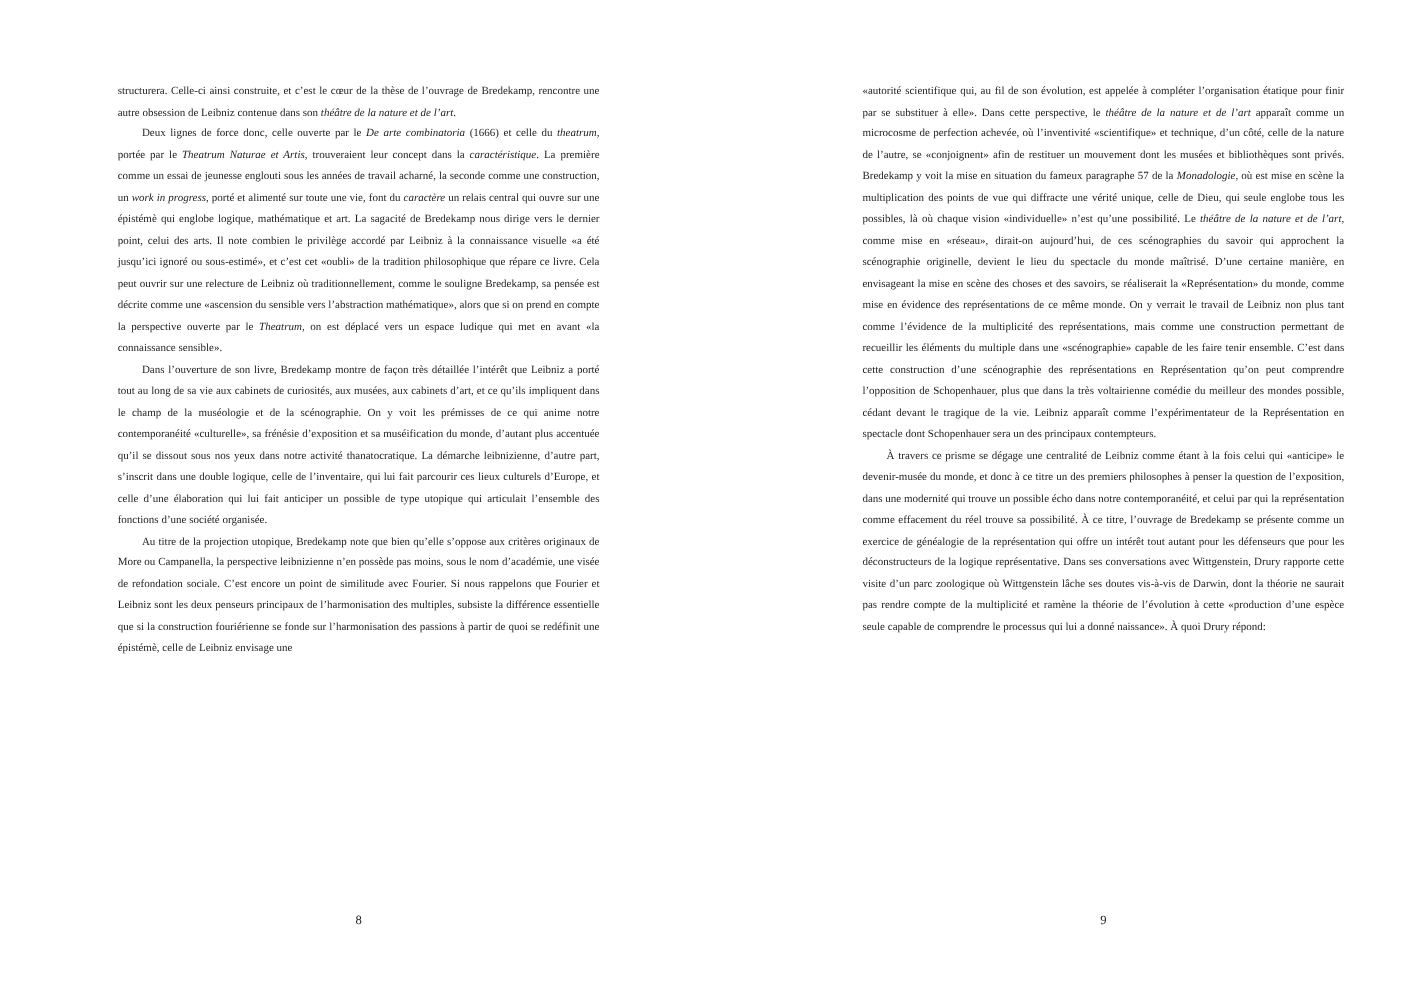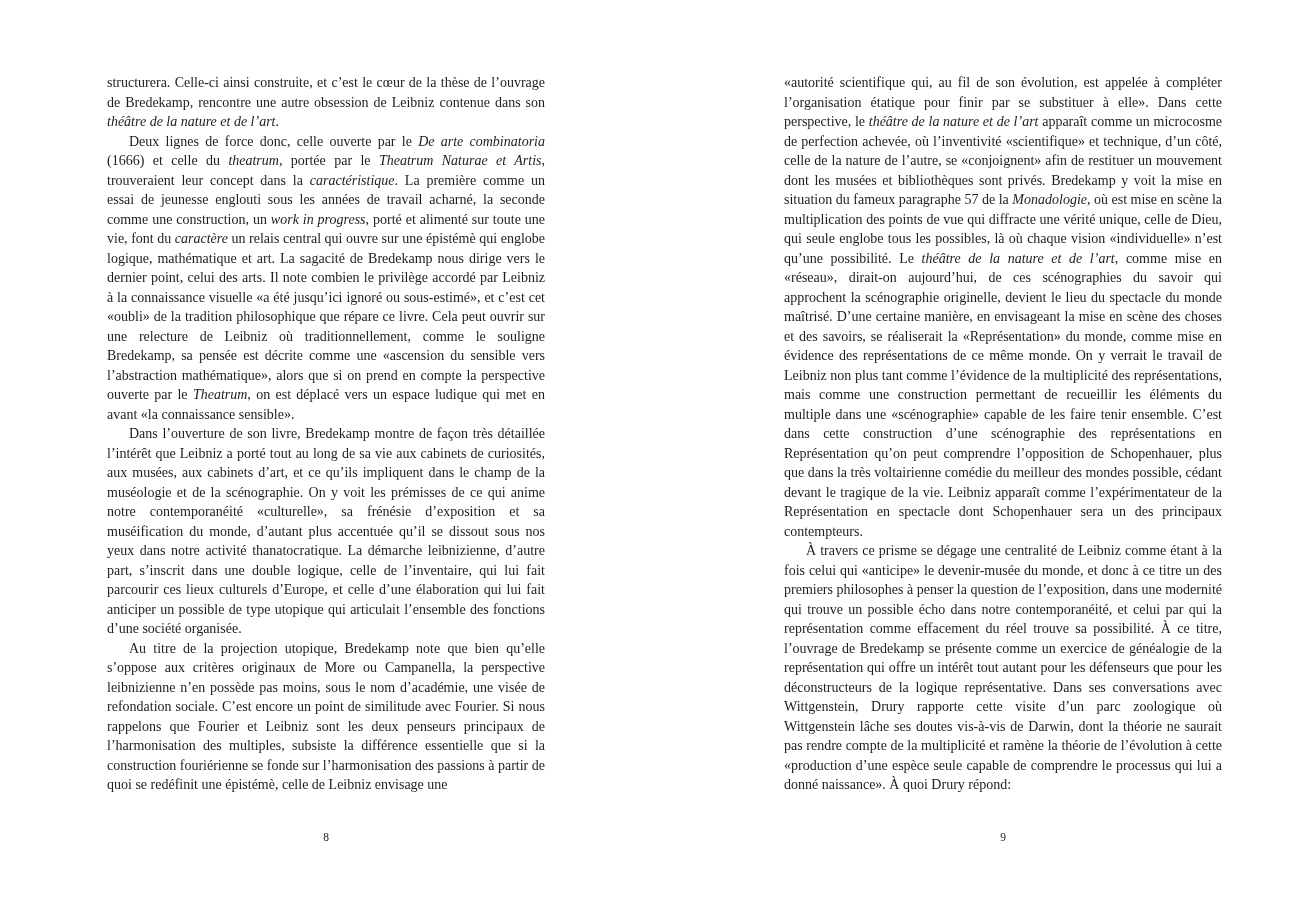--- a/index.html
+++ b/index.html
@@ -19,21 +19,21 @@
     height: 904px;
   }
   #page-left  { left: 107px; width: 438px; }
   #page-right { left: 784px; width: 438px; }
   .page-body {
     position: absolute;
     top: 73px;
     left: 0;
     right: 0;
     text-align: justify;
-    font-size: 14px;
+    font-size: 10px;
     line-height: 19.5px;
     hyphens: auto;
     -webkit-hyphens: auto;
   }
   .para { margin: 0; }
   .para.indent { text-indent: 22px; }
   .para em { font-style: italic; }
   .page-number {
     position: absolute;
     top: 831px;

